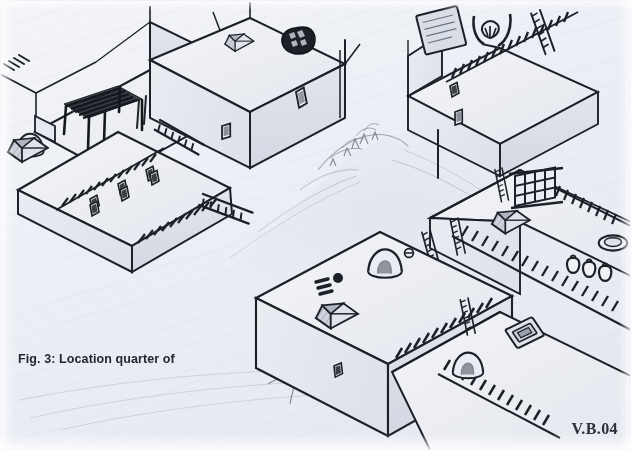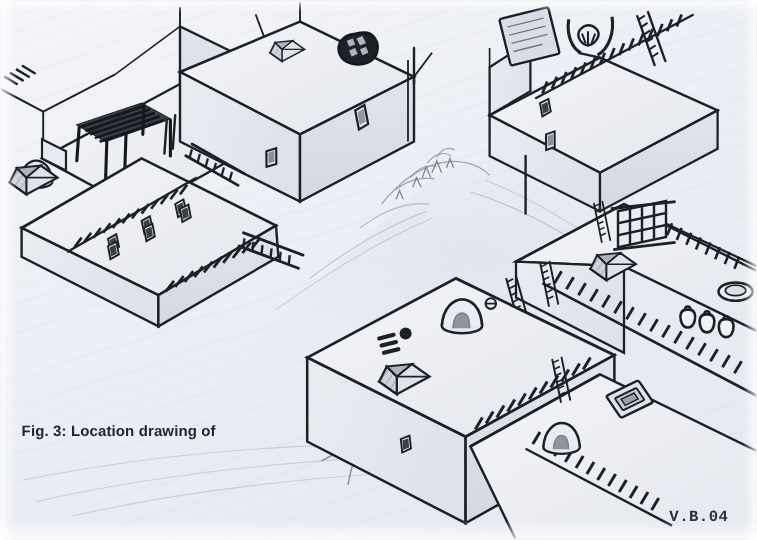--- a/index.html
+++ b/index.html
@@ -21,23 +21,23 @@
     font-size:12.5px;
     font-weight:bold;
     line-height:1.25;
     color:#24262b;
     letter-spacing:0.1px;
     white-space:pre-line;
     z-index:20;
   }
   #signature{
     position:absolute;
-    right:24px; bottom:12px;
-    font-family:Liberation Mono, monospace;
-    font-size:13px;
+    right:13px; bottom:12px;
+    font-family:Liberation Serif, serif;
+    font-size:16px;
     font-weight:bold;
     color:#2d3038;
     letter-spacing:0.4px;
     z-index:20;
   }
   .vignette{
     position:absolute;left:0;top:0;width:631px;height:450px;
     pointer-events:none;
     background:
       linear-gradient(90deg, rgba(255,255,255,.85) 0px, rgba(255,255,255,0) 14px),
@@ -567,18 +567,18 @@
       <line x1="438" y1="130" x2="438" y2="178"></line>
       <line x1="345" y1="40" x2="345" y2="70"></line>
     </g>
 
     <rect x="0.5" y="0.5" width="630" height="449" fill="none" stroke="#c9ced8" stroke-width="1"></rect>
   </svg>
 
   <div class="vignette"></div>
 
   <div id="caption-block">
-    <div>Fig. 3: Location drawing of</div>
+    <div>Fig. 3: Location quarter of</div>
   </div>
 
   <div id="signature">V.B.04</div>
 
 </div>
 
 </body></html>

